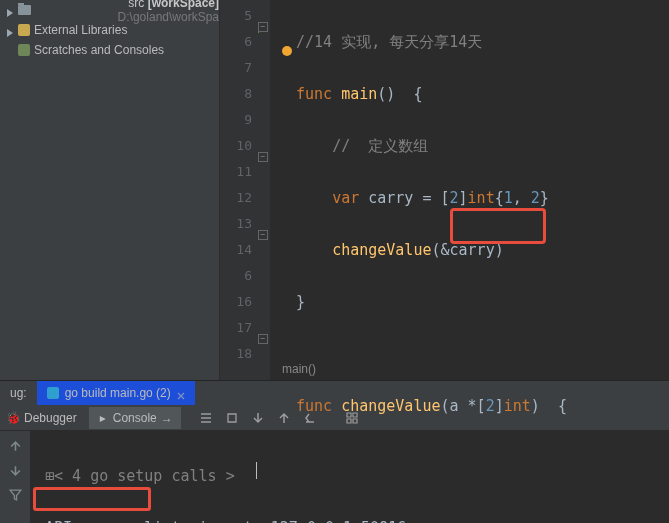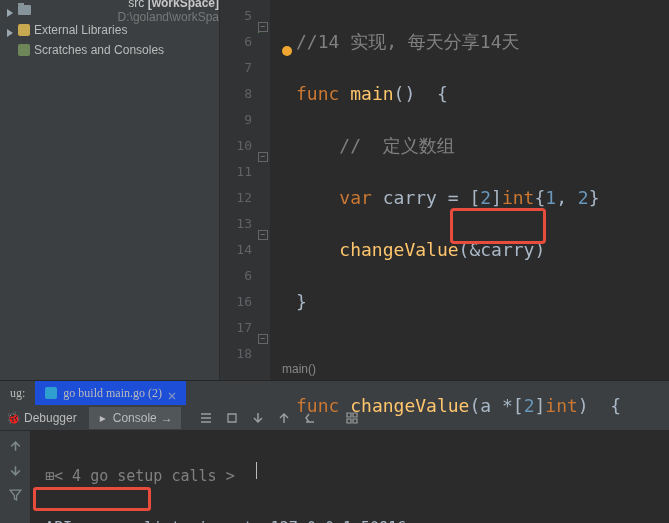--- a/index.html
+++ b/index.html
@@ -58,21 +58,21 @@
   .bulb {
     position: absolute; left: 62px; top: 46px;
     width: 10px; height: 10px; background: #f0a732; border-radius: 50%;
   }
   .gutter-fold {
     position: absolute; right: 2px; width: 10px; height: 10px;
     border: 1px solid #666; font-size: 8px; line-height: 8px;
     text-align: center; color: #888; background: #313335;
   }
   .code {
-    flex: 1; padding: 3px 0 0 26px; font-size: 18px;
+    flex: 1; padding: 3px 0 0 26px; font-size: 15px;
     line-height: 26px; white-space: pre; position: relative;
   }
   .kw { color: #cc7832; }
   .fn { color: #ffc66d; }
   .cm { color: #808080; }
   .num { color: #6897bb; }
   .id { color: #a9b7c6; }
   .br { color: #a9b7c6; }
 
   .red-box1 {
@@ -89,21 +89,21 @@
     font-size: 12px; color: #888; font-family: "Segoe UI", sans-serif;
   }
 
   .bottom {
     height: 143px;
     background: #3c3f41;
     border-top: 1px solid #252525;
   }
   .tabs {
     height: 24px; background: #3c3f41; display: flex; align-items: flex-end;
-    font-family: Liberation Serif, serif; font-size: 12px;
+    font-family: Liberation Sans, sans-serif; font-size: 12px;
   }
   .tab {
     height: 24px; padding: 0 10px; display: flex; align-items: center;
     gap: 6px; color: #bbbbbb; cursor: pointer;
   }
   .tab-go-icon { width: 12px; height: 12px; background: #2f9fd0; border-radius: 2px; }
   .tab .close-x { width: 8px; height: 8px; opacity: 0.6; }
   .tab .close-x svg { width: 8px; height: 8px; }
 
   .subtabs {

